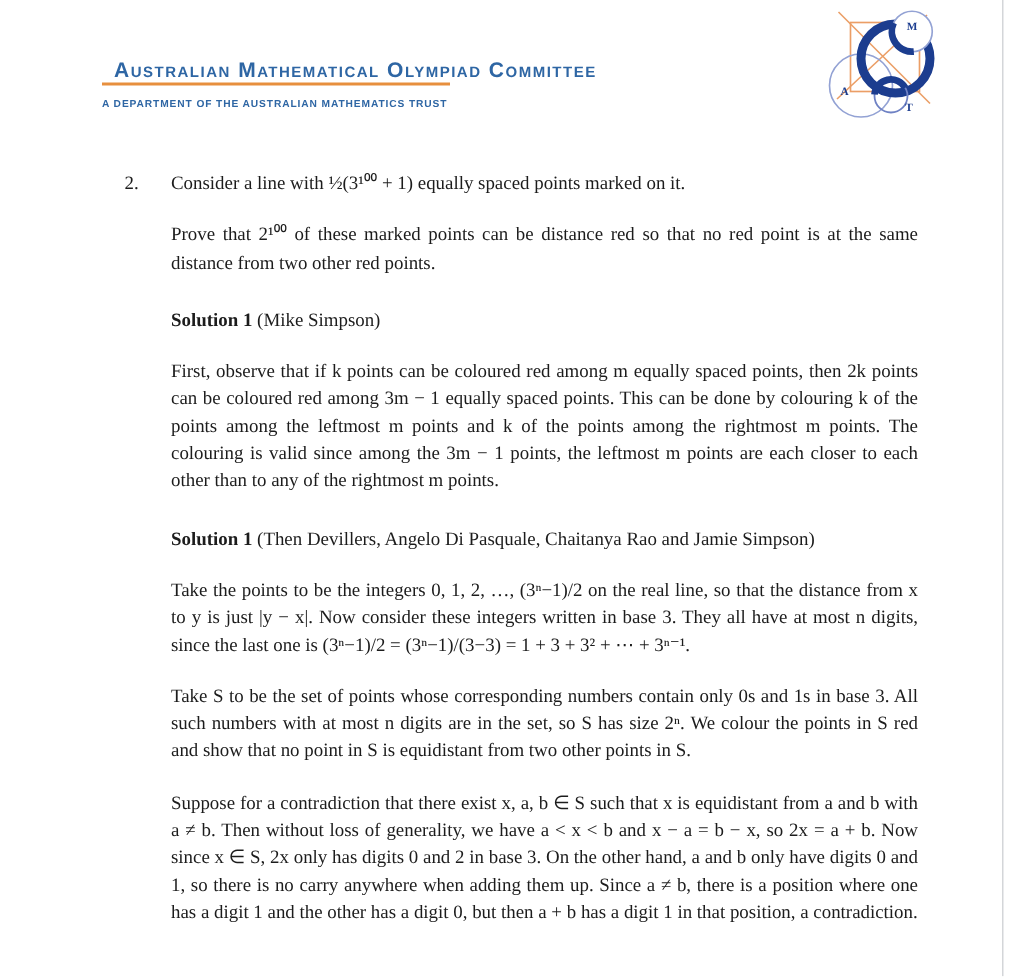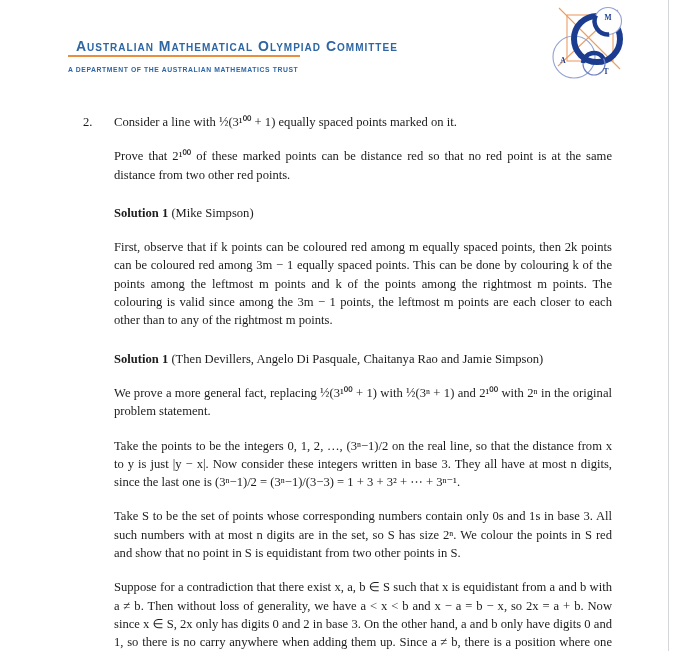--- a/index.html
+++ b/index.html
@@ -127,21 +127,20 @@
       <p class="stmt2">Prove that 2¹⁰⁰ of these marked points can be distance red so that no red point is at the same distance from two other red points.</p>
     </div>
 
     <div class="solution">
       <p class="solution-heading"><span class="sol-title">Solution 1</span><span> (Mike Simpson)</span></p>
       <p class="para">First, observe that if k points can be coloured red among m equally spaced points, then 2k points can be coloured red among 3m − 1 equally spaced points. This can be done by colouring k of the points among the leftmost m points and k of the points among the rightmost m points. The colouring is valid since among the 3m − 1 points, the leftmost m points are each closer to each other than to any of the rightmost m points.</p>
     </div>
 
     <div class="solution">
       <p class="solution-heading"><span class="sol-title">Solution 1</span><span> (Then Devillers, Angelo Di Pasquale, Chaitanya Rao and Jamie Simpson)</span></p>
-      <p class="para">We prove a more general fact, replacing ½(3¹⁰⁰ + 1) with ½(3ⁿ + 1) and 2¹⁰⁰ with 2ⁿ in the original problem statement.</p>
       <p class="para">Take the points to be the integers 0, 1, 2, …, (3ⁿ−1)/2 on the real line, so that the distance from x to y is just |y − x|. Now consider these integers written in base 3. They all have at most n digits, since the last one is (3ⁿ−1)/2 = (3ⁿ−1)/(3−3) = 1 + 3 + 3² + ⋯ + 3ⁿ⁻¹.</p>
       <p class="para">Take S to be the set of points whose corresponding numbers contain only 0s and 1s in base 3. All such numbers with at most n digits are in the set, so S has size 2ⁿ. We colour the points in S red and show that no point in S is equidistant from two other points in S.</p>
       <p class="para">Suppose for a contradiction that there exist x, a, b ∈ S such that x is equidistant from a and b with a ≠ b. Then without loss of generality, we have a &lt; x &lt; b and x − a = b − x, so 2x = a + b. Now since x ∈ S, 2x only has digits 0 and 2 in base 3. On the other hand, a and b only have digits 0 and 1, so there is no carry anywhere when adding them up. Since a ≠ b, there is a position where one has a digit 1 and the other has a digit 0, but then a + b has a digit 1 in that position, a contradiction.</p>
     </div>
 
   </div>
 
   <div class="edge-line"></div>
 </div>
 

